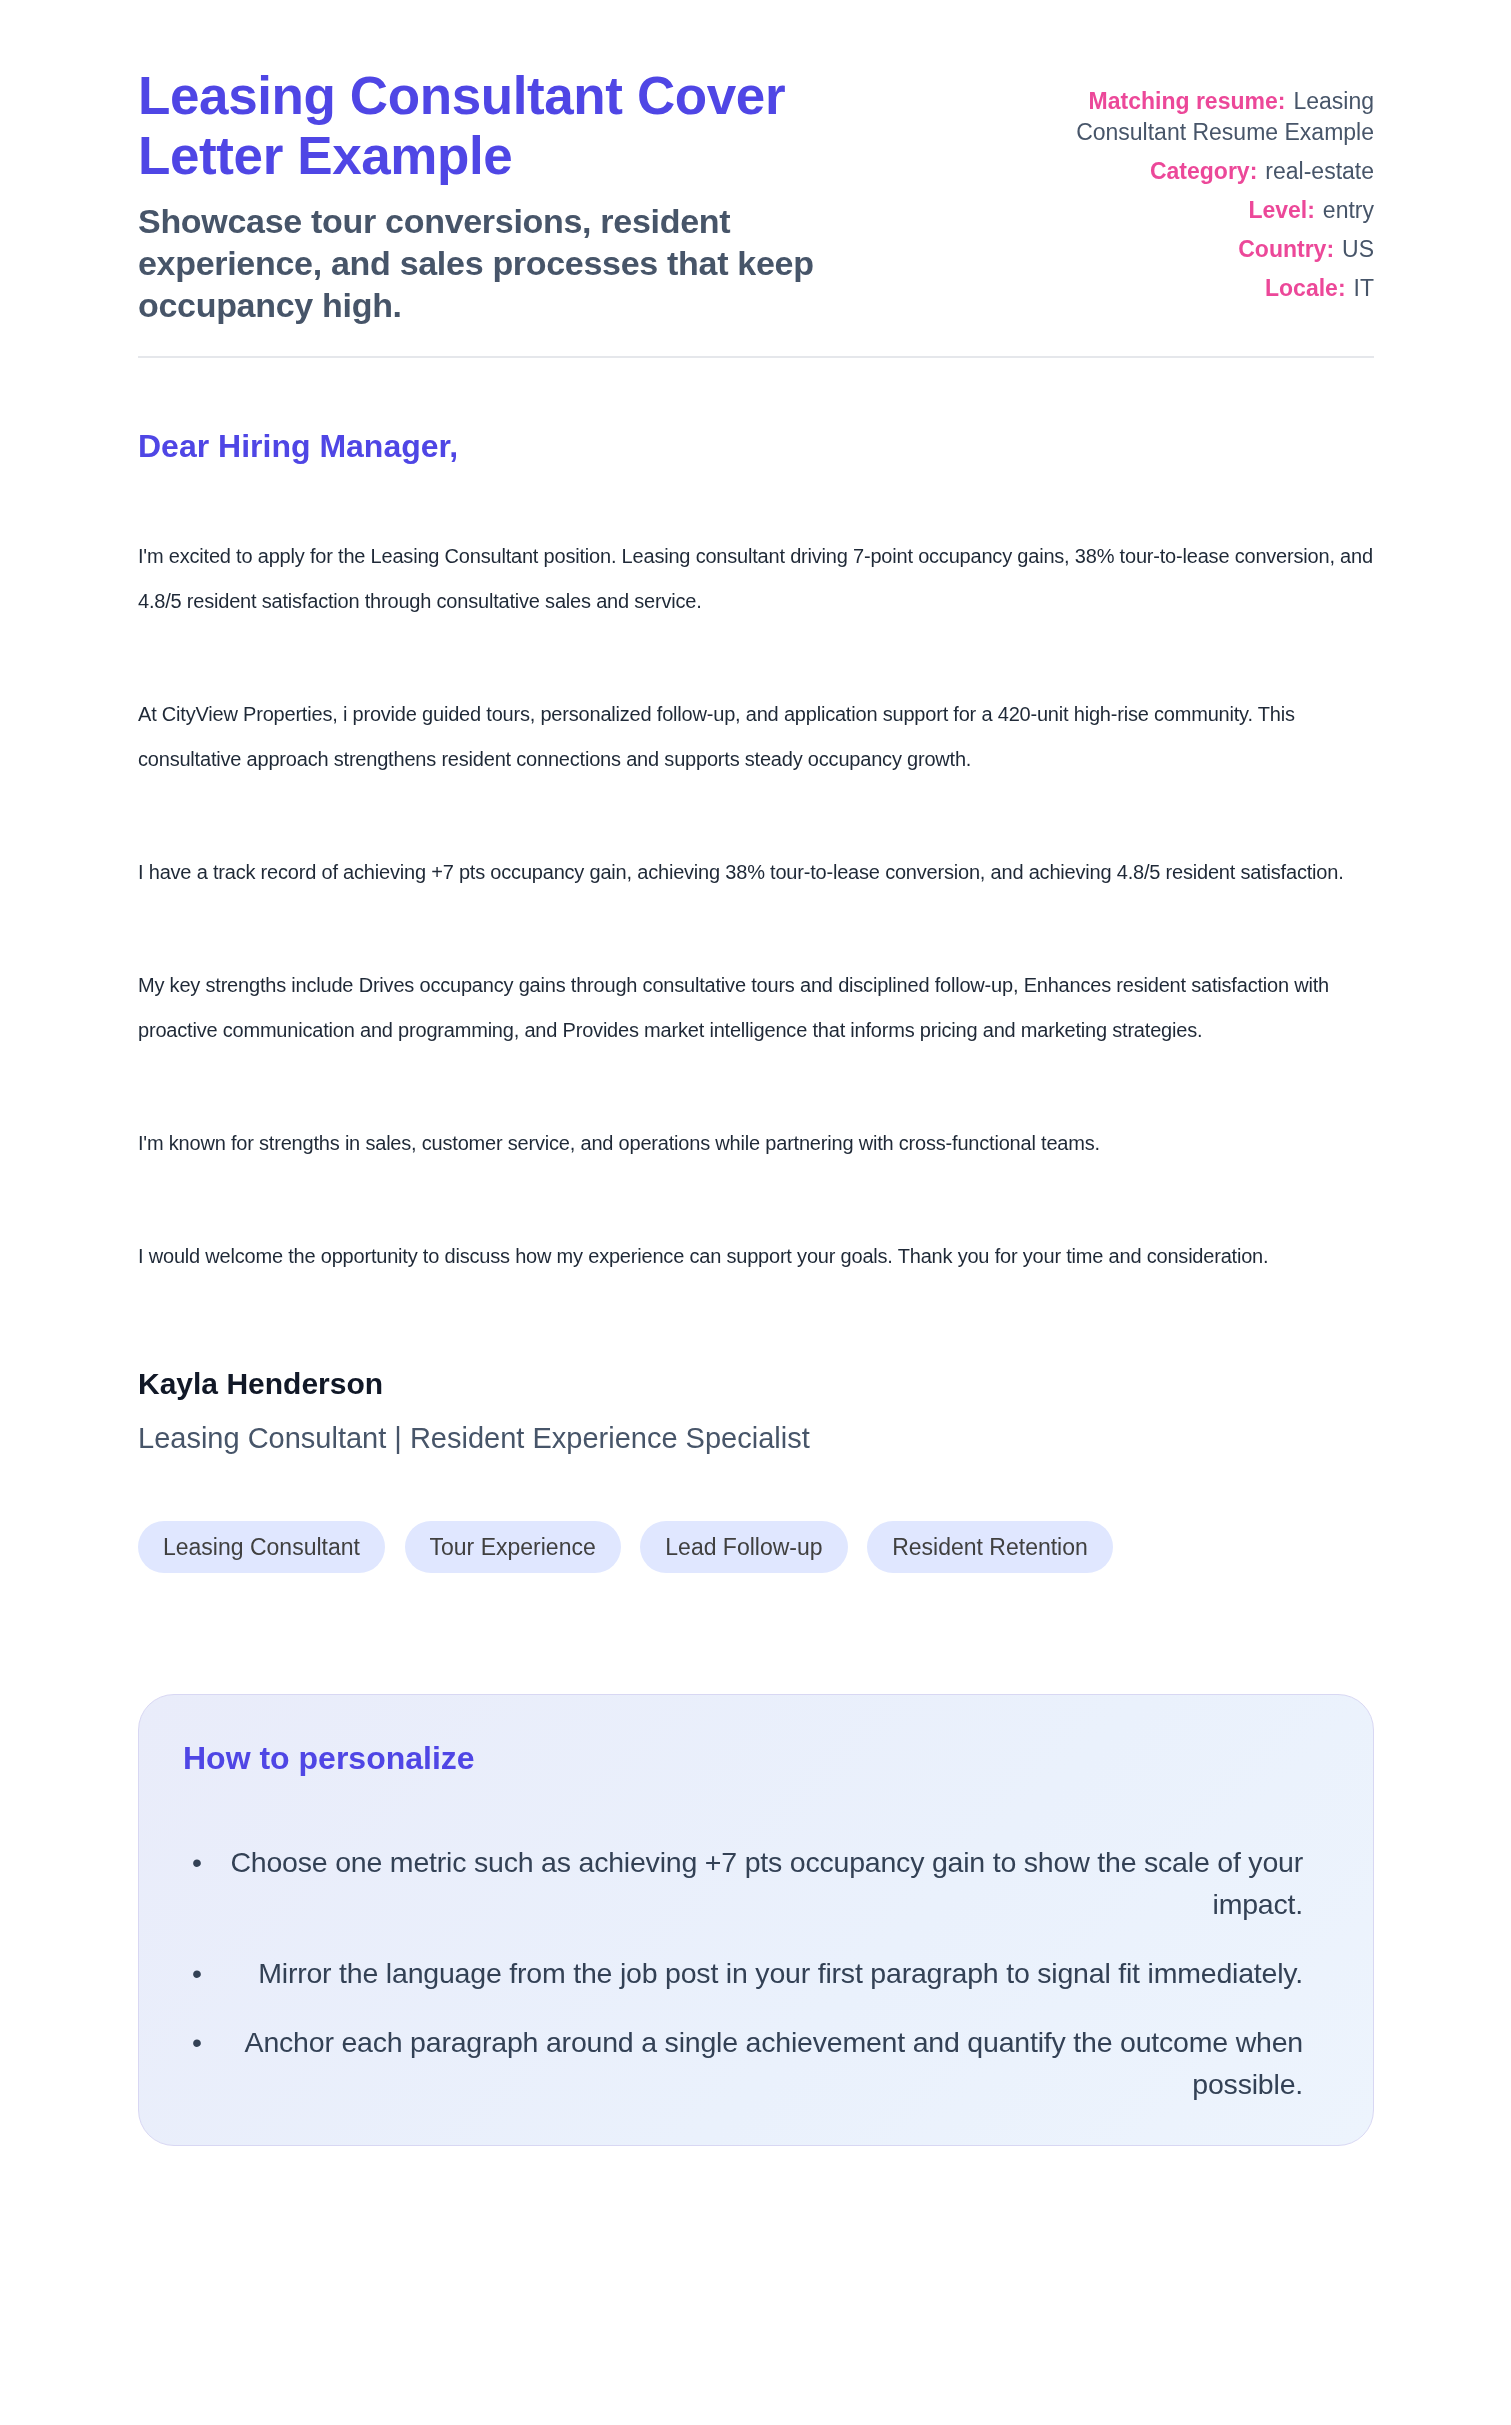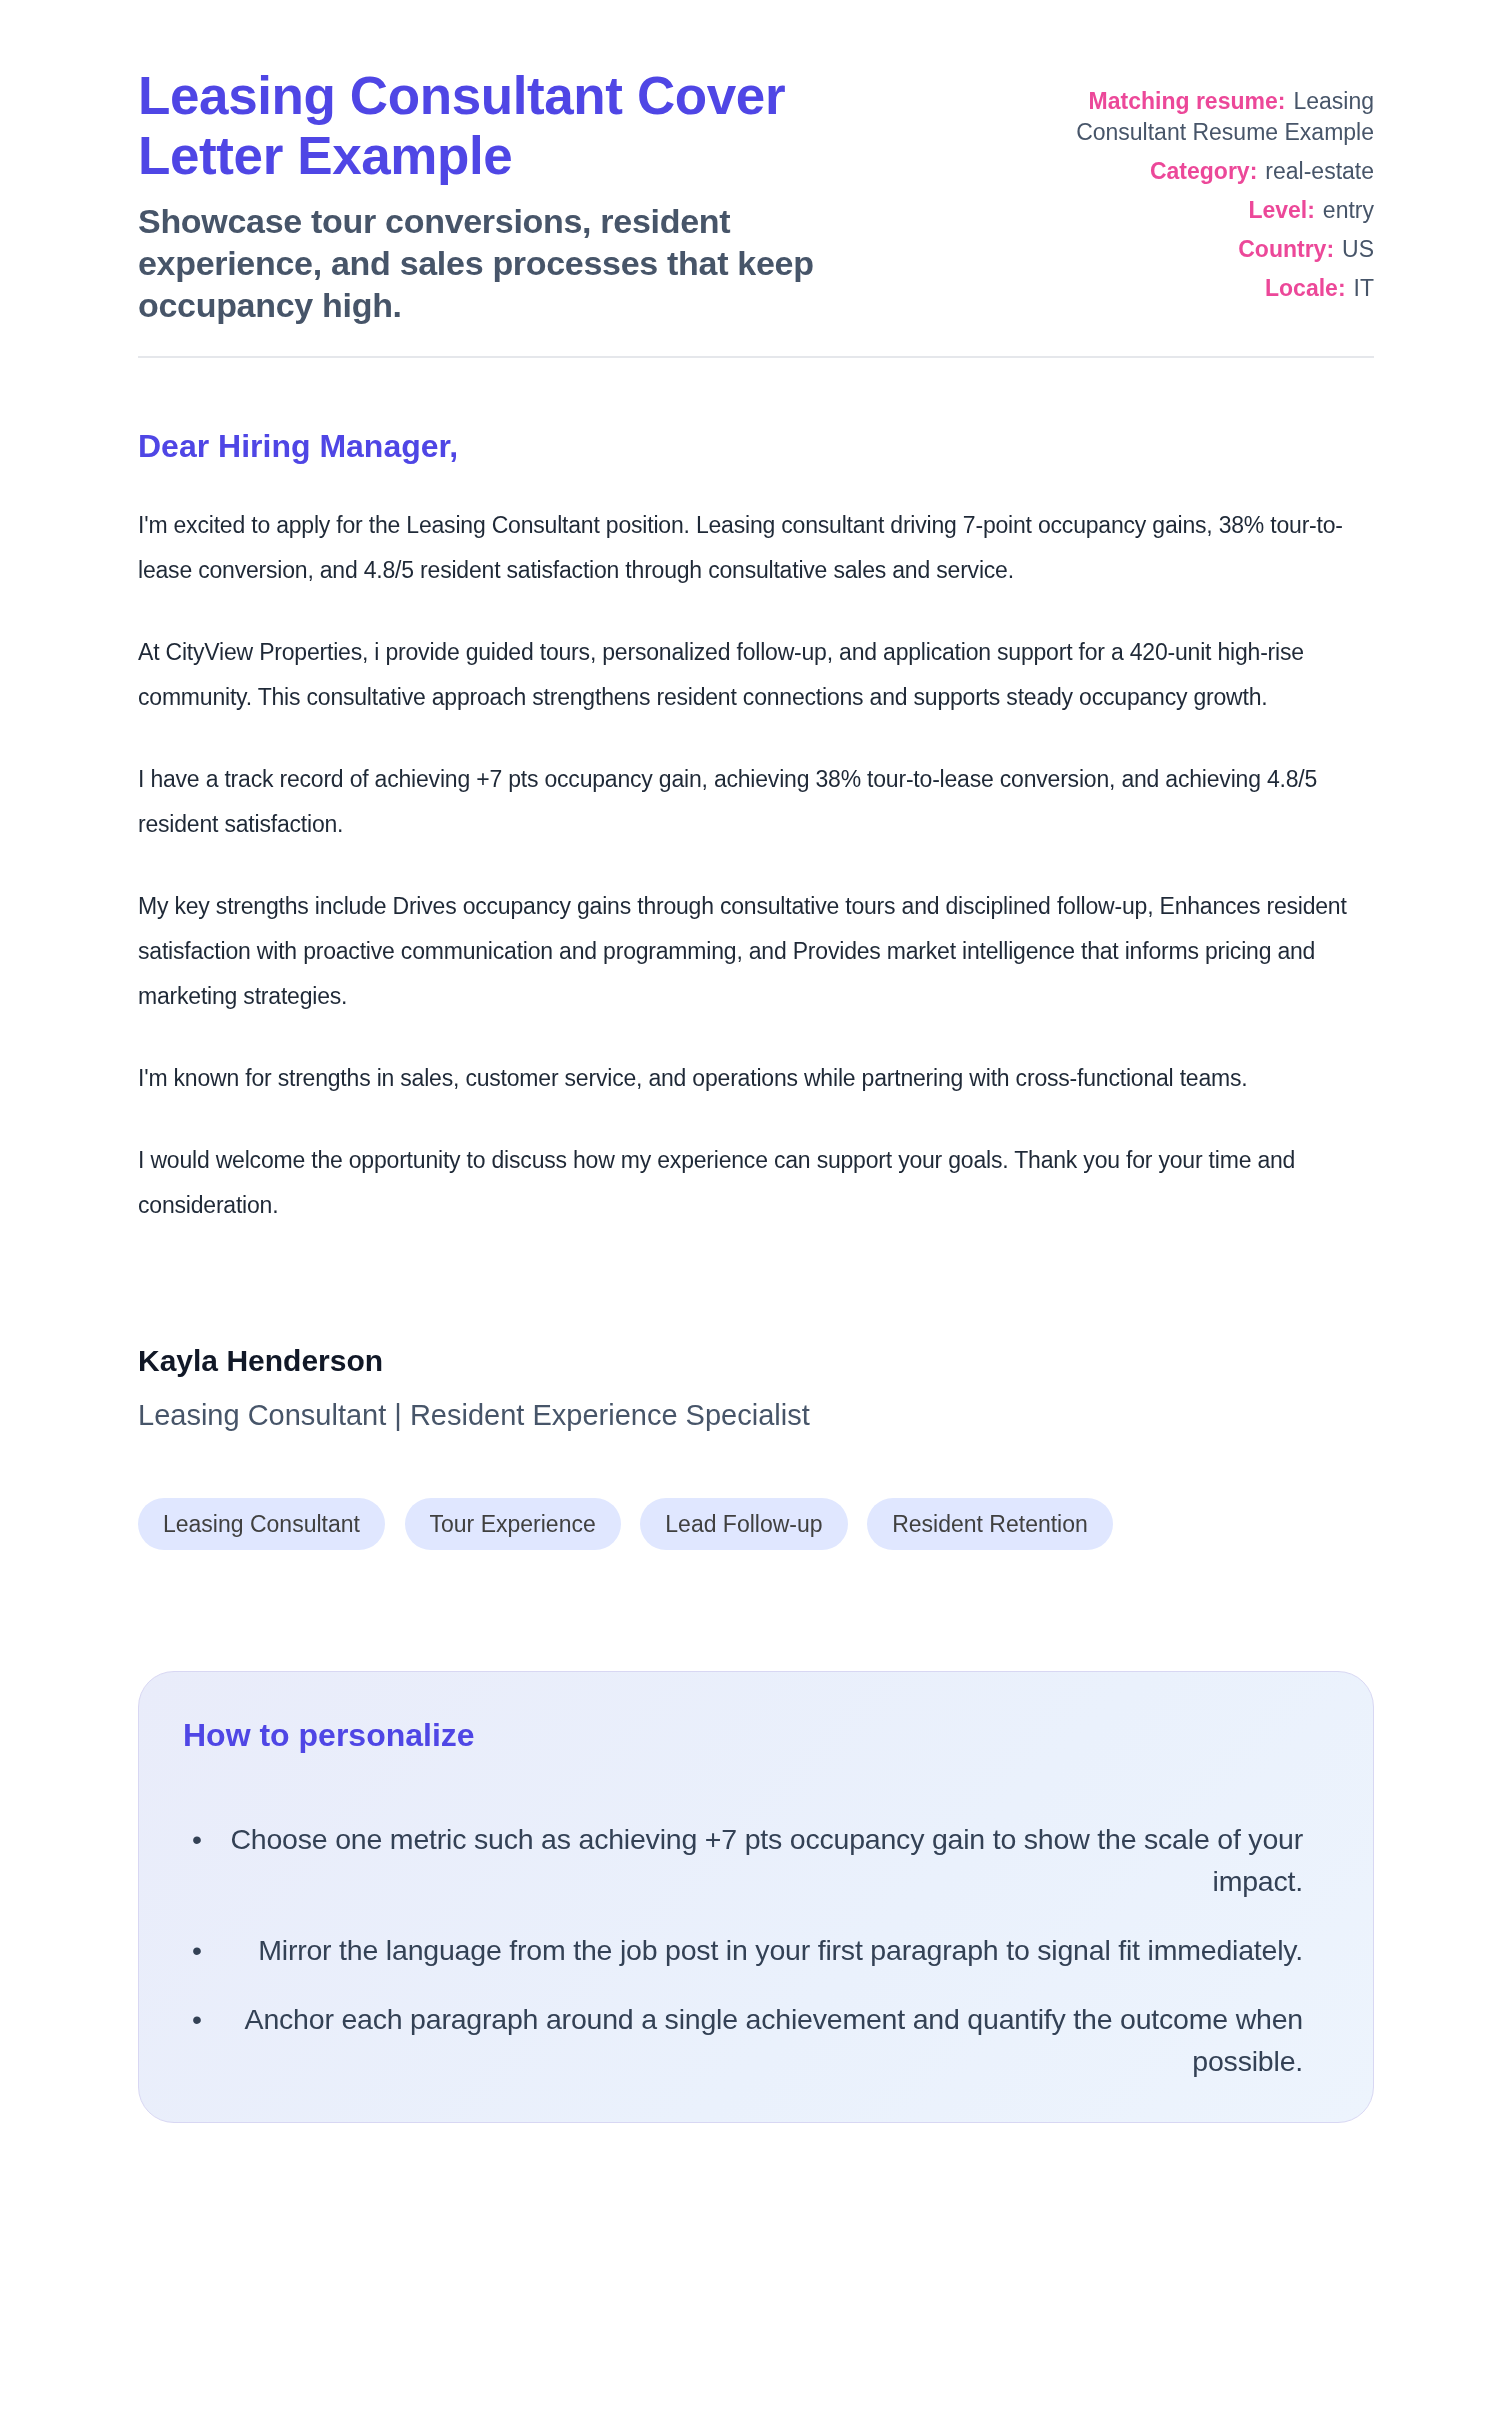--- a/index.html
+++ b/index.html
@@ -51,29 +51,29 @@
 
   
   .salutation {
     margin-top: 69px;
     color: #4f46e5;
     font-size: 32px;
     line-height: 39px;
     font-weight: bold;
   }
   .letter p.body-par {
-    margin-top: 37px;
-    font-size: 23px;
+    margin-top: 68px;
+    font-size: 20px;
     line-height: 45px;
     color: #1f2937;
     letter-spacing: -0.2px;
     max-width: 1245px;
   }
   .sig-name {
-    margin-top: 112px;
+    margin-top: 84px;
     font-size: 30px;
     line-height: 41px;
     font-weight: bold;
     color: #111827;
   }
   .sig-role {
     margin-top: 14.2px;
     font-size: 29px;
     line-height: 41px;
     color: #475569;

